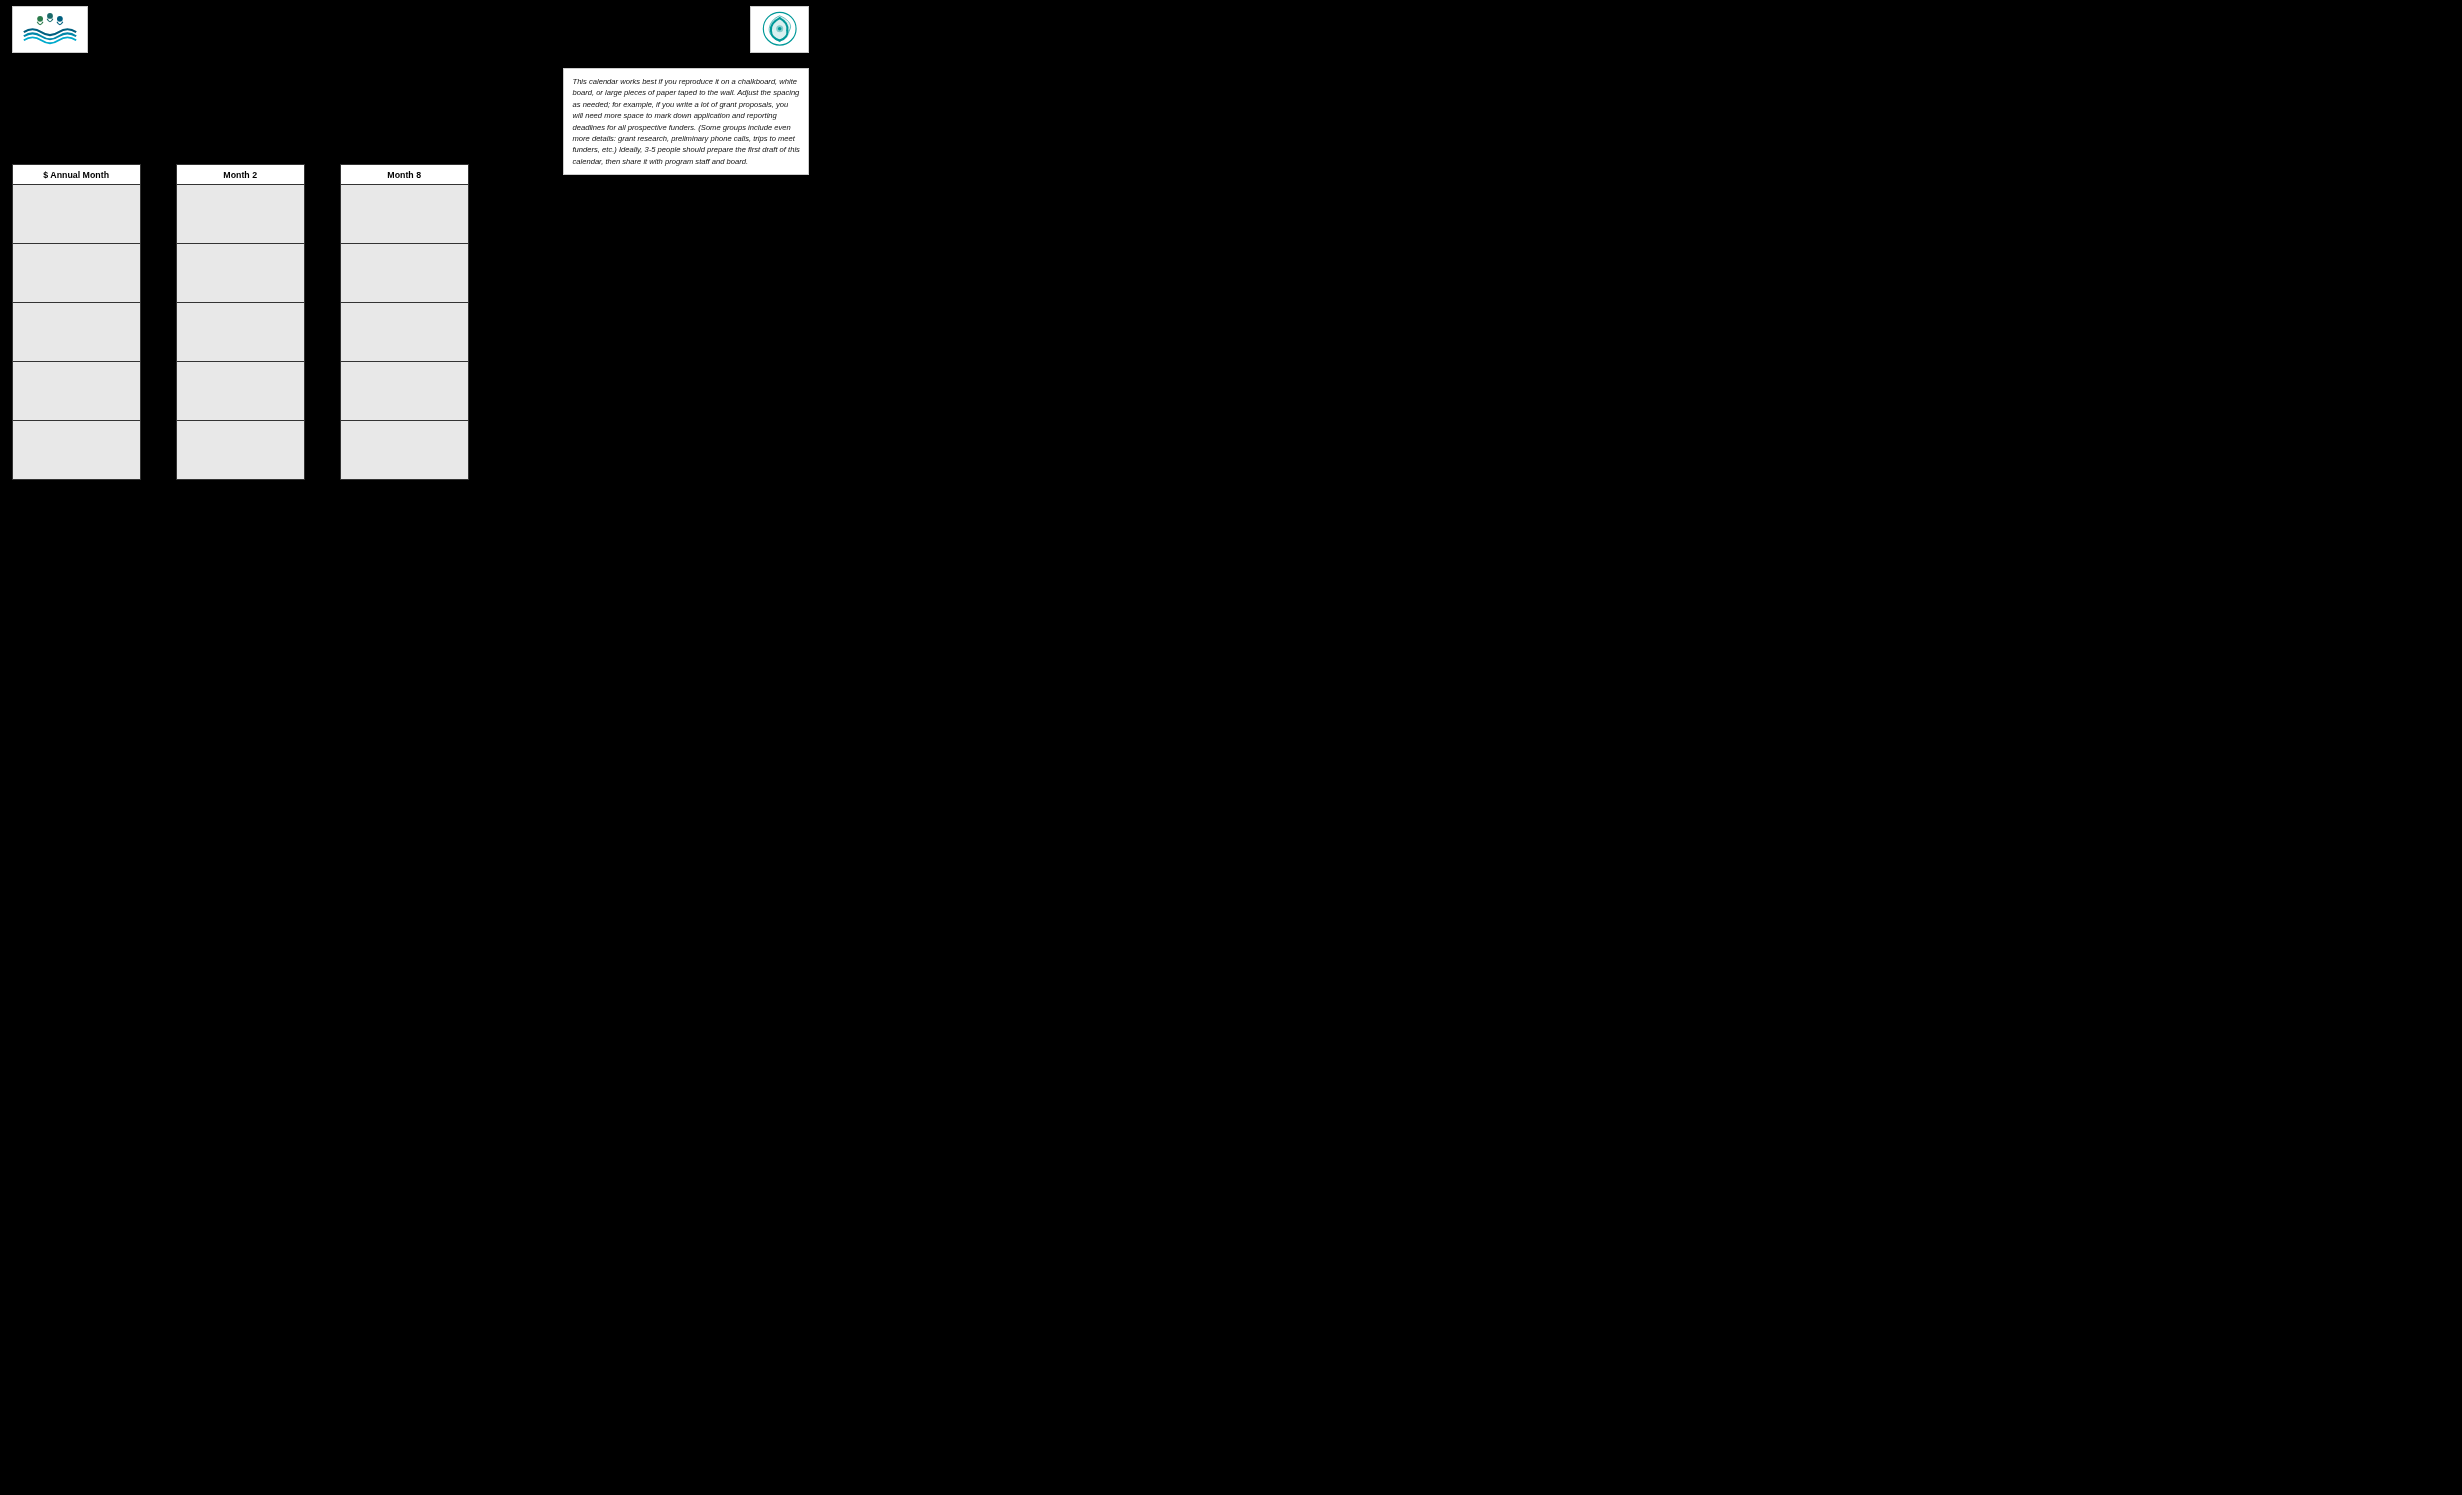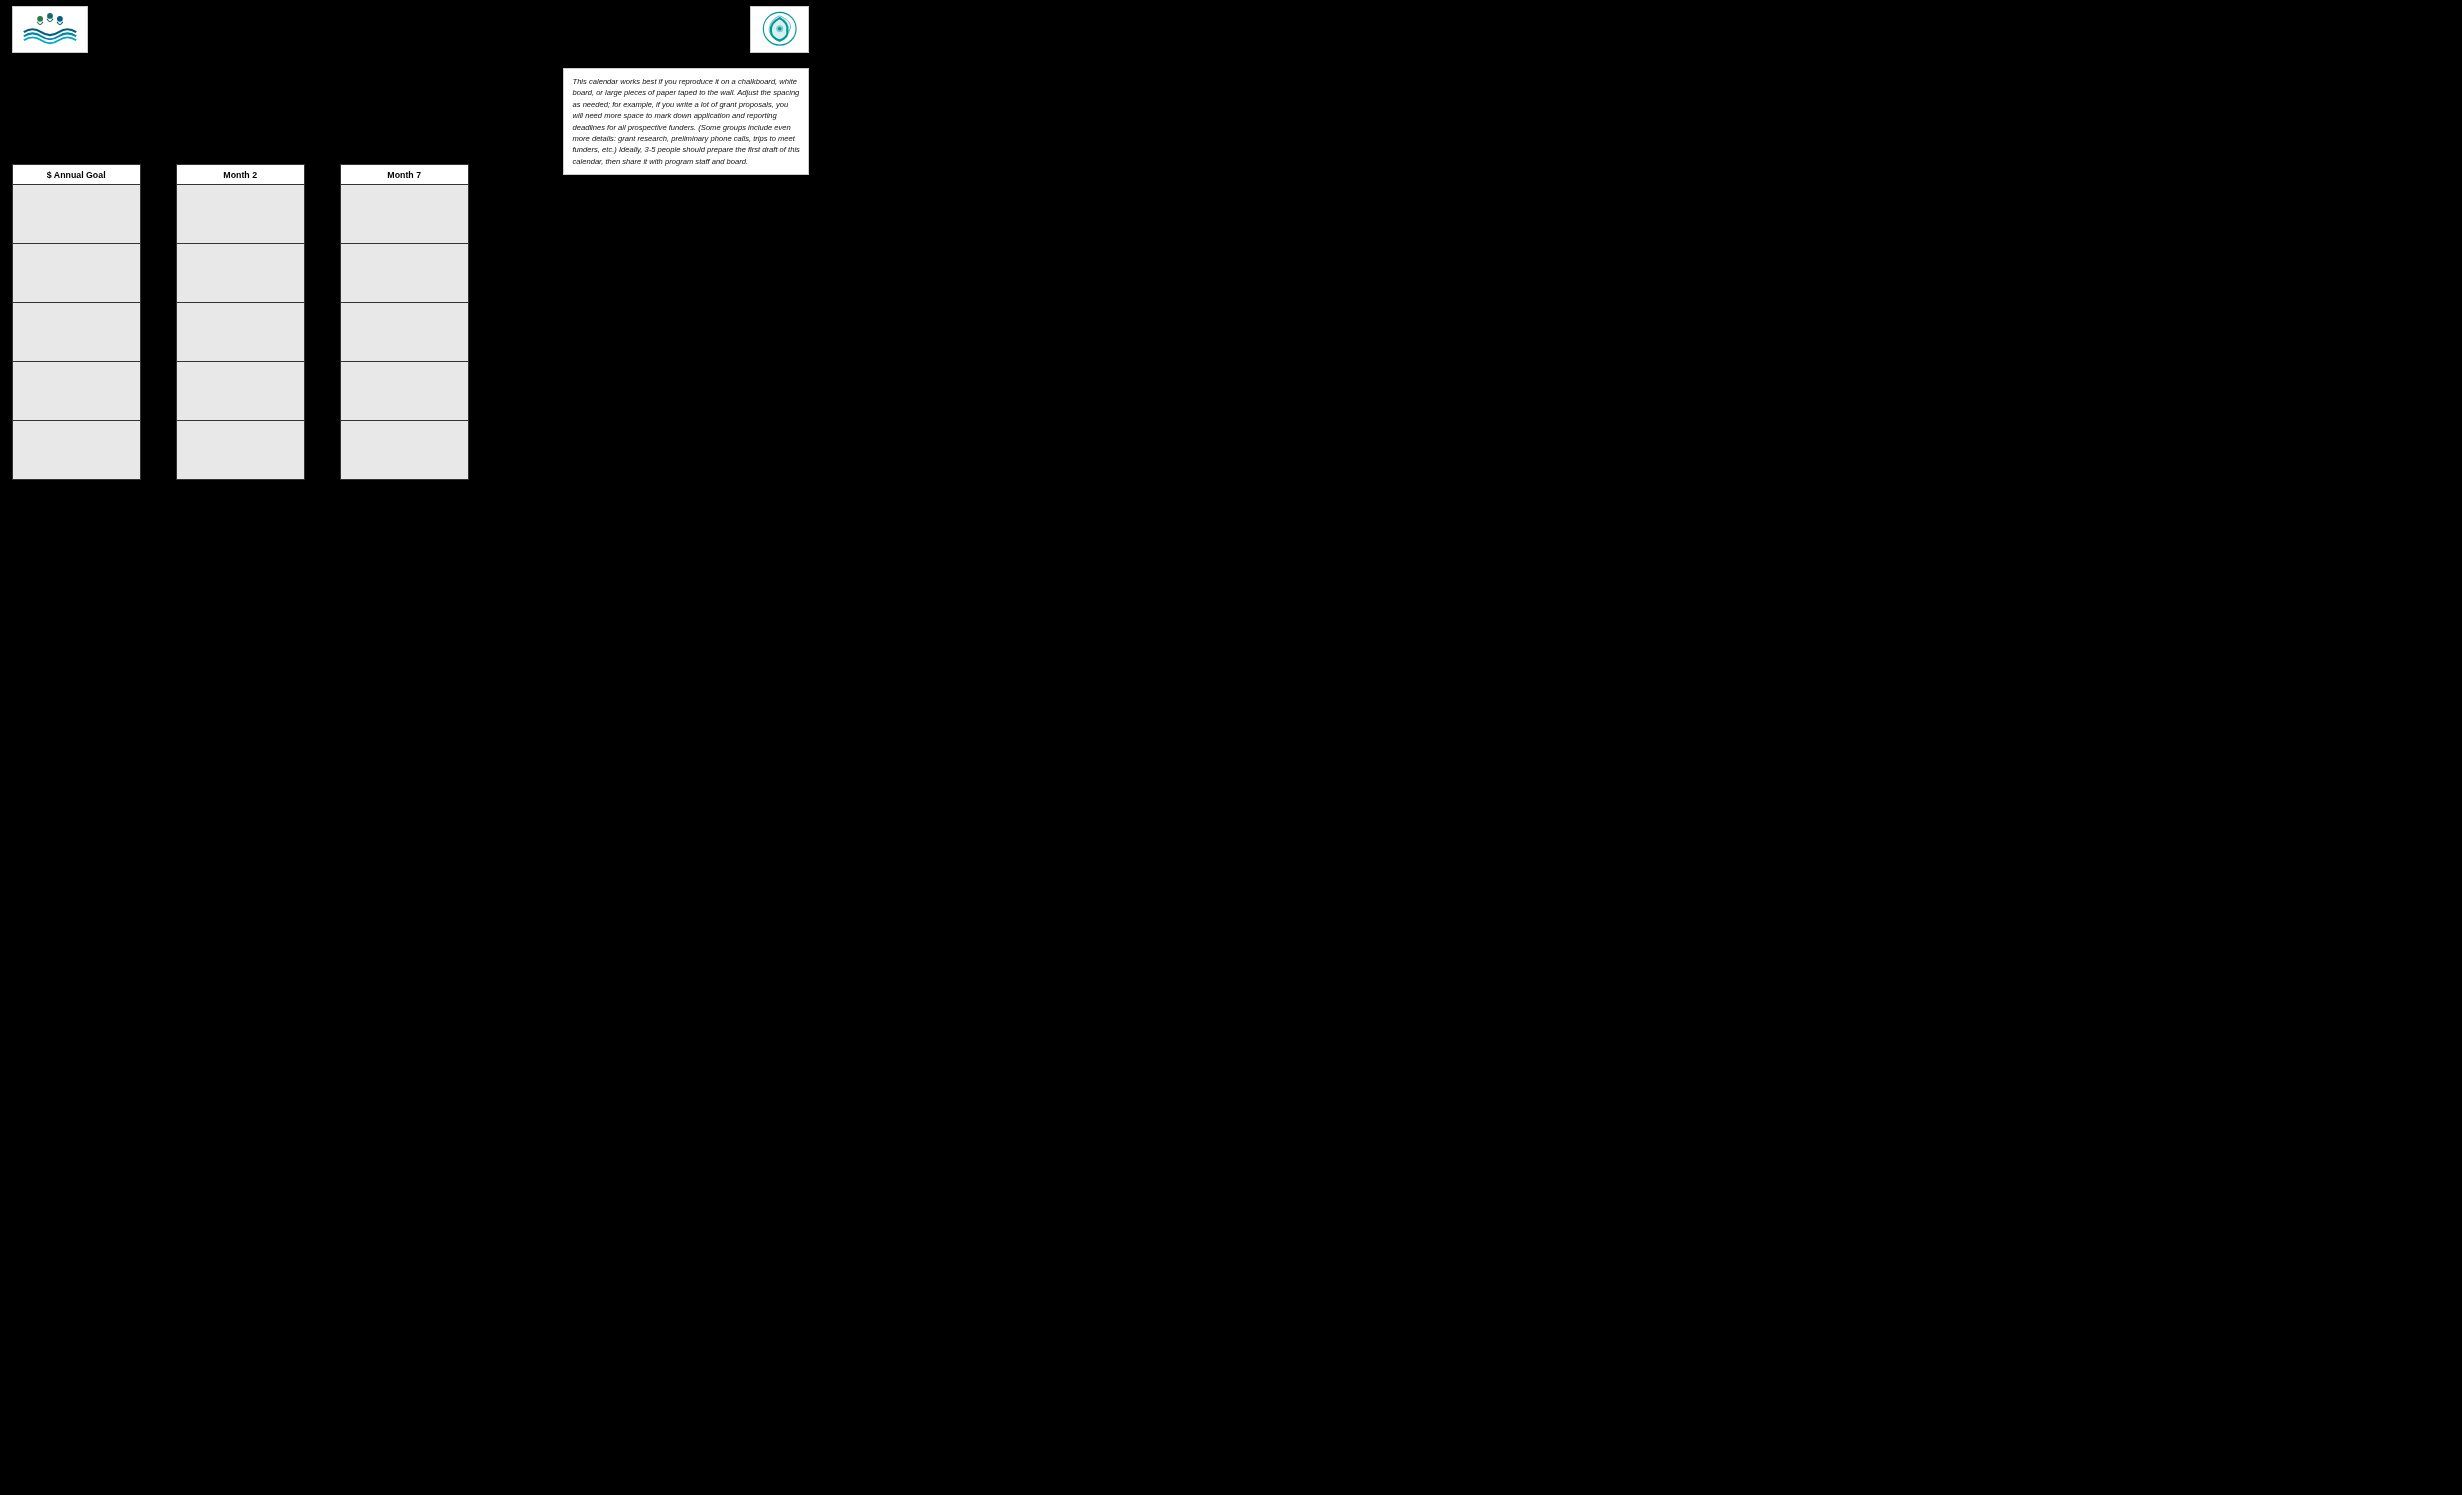--- a/index.html
+++ b/index.html
@@ -154,40 +154,40 @@
 
   </div>
 
   <div class="info-box">
     <span>This calendar works best if you reproduce it on a chalkboard, white board, or large pieces of paper taped to the wall.  Adjust the spacing as needed; for example, if you write a lot of grant proposals, you will need more space to mark down application and reporting deadlines for all prospective funders. (Some groups include even more details: grant research, preliminary phone calls, trips to meet funders, etc.)  Ideally, 3-5 people should prepare the first draft of this calendar, then share it with program staff and board.</span>
   </div>
 
   <div class="main-content">
 
     <div class="calendar-column">
-      <div class="column-header">$ Annual Goal</div>
+      <div class="column-header">$ Annual Month</div>
       <div class="column-cell"></div>
       <div class="column-cell"></div>
       <div class="column-cell"></div>
       <div class="column-cell"></div>
       <div class="column-cell"></div>
     </div>
 
     <div class="calendar-column">
       <div class="column-header">Month 2</div>
       <div class="column-cell"></div>
       <div class="column-cell"></div>
       <div class="column-cell"></div>
       <div class="column-cell"></div>
       <div class="column-cell"></div>
     </div>
 
 
     <div class="calendar-column">
-      <div class="column-header">Month 7</div>
+      <div class="column-header">Month 8</div>
       <div class="column-cell"></div>
       <div class="column-cell"></div>
       <div class="column-cell"></div>
       <div class="column-cell"></div>
       <div class="column-cell"></div>
     </div>
 
   </div>
 
 </div>

